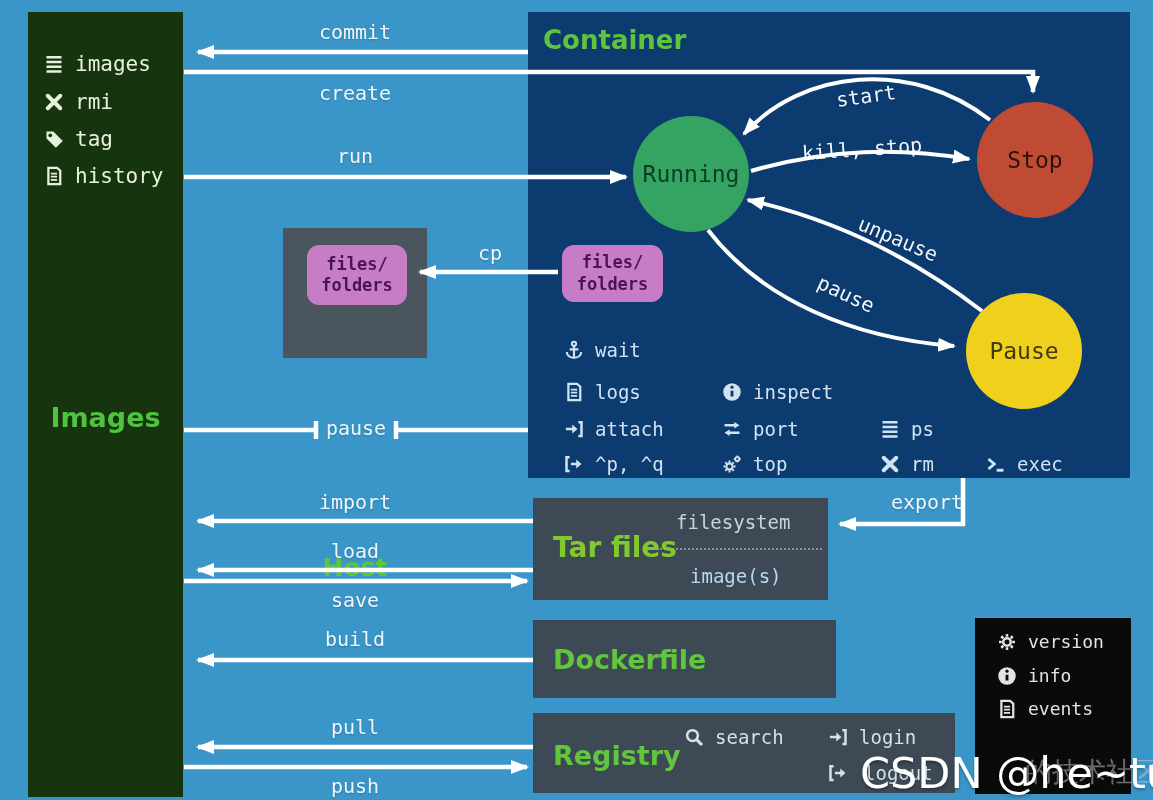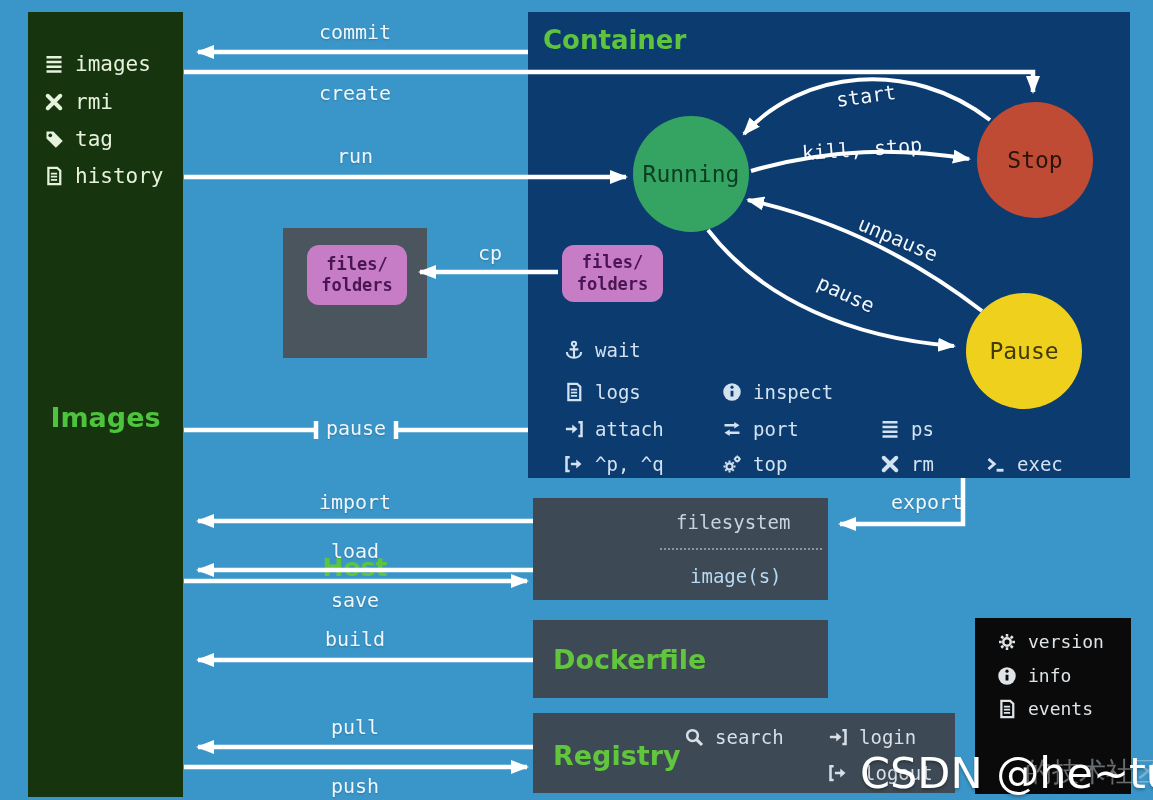--- a/index.html
+++ b/index.html
@@ -3,21 +3,21 @@
 <meta charset="utf-8">
 <style>
   html,body{margin:0;padding:0;background:#222;}
   .stage{position:relative;width:1153px;height:800px;background:#3a96c8;overflow:hidden;
          font-family:"DejaVu Sans Mono",monospace;}
   .panel{position:absolute;}
   .images-panel{left:28px;top:12px;width:155px;height:785px;background:#16350e;}
   .container-panel{left:528px;top:12px;width:602px;height:466px;background:#0c3b70;}
   .host-panel{left:283px;top:228px;width:144px;height:130px;background:#4b555e;}
   .tar-panel{left:533px;top:498px;width:295px;height:102px;background:#3d4954;}
-  .dockerfile-panel{left:533px;top:620px;width:295px;height:78px;background:#3d4954;}
+  .dockerfile-panel{left:533px;top:620px;width:295px;height:78px;background:#3d4954;padding-left:8px;}
   .registry-panel{left:533px;top:713px;width:422px;height:80px;background:#3d4954;}
   .engine-panel{left:975px;top:618px;width:156px;height:176px;background:#0a0a0a;--panel:#0a0a0a;--hole:#0a0a0a;}
 
   .title{position:absolute;font-family:"DejaVu Sans",sans-serif;font-weight:bold;white-space:nowrap;}
   .t-container{left:15px;top:13px;font-size:26px;color:#5ec43e;}
   .t-images{left:0;top:390px;width:155px;text-align:center;font-size:27px;color:#4ec43e;}
   .t-host{left:0;top:325px;width:144px;text-align:center;font-size:25px;color:#5ec43e;}
 
   .item{position:absolute;display:flex;align-items:center;gap:11px;white-space:nowrap;}
   .ic{width:20px;height:20px;flex:none;}
@@ -236,20 +236,21 @@
   </div>
   <div class="ffbox ff-host">
     <span>files/</span>
     <span>folders</span>
   </div>
 
   <div class="panel" style="left:0;top:0;width:0;height:0;">
   </div>
   <div class="tar-panel panel"></div>
   <div class="tar-dots"></div>
+  <div class="title" style="left:553px;top:531px;font-size:28px;color:#82c92e;">Tar files</div>
   <div class="tar-side tar-fs">filesystem</div>
   <div class="tar-side tar-img">image(s)</div>
 
   <div class="dockerfile-panel panel">
     <div class="title" style="left:20px;top:24px;font-size:27px;color:#62c53e;position:absolute;">Dockerfile</div>
   </div>
 
   <div class="registry-panel panel">
     <div class="title" style="left:20px;top:27px;font-size:27px;color:#62c53e;position:absolute;">Registry</div>
     <div class="item reg-cmd" style="left:151px;top:13px;">

